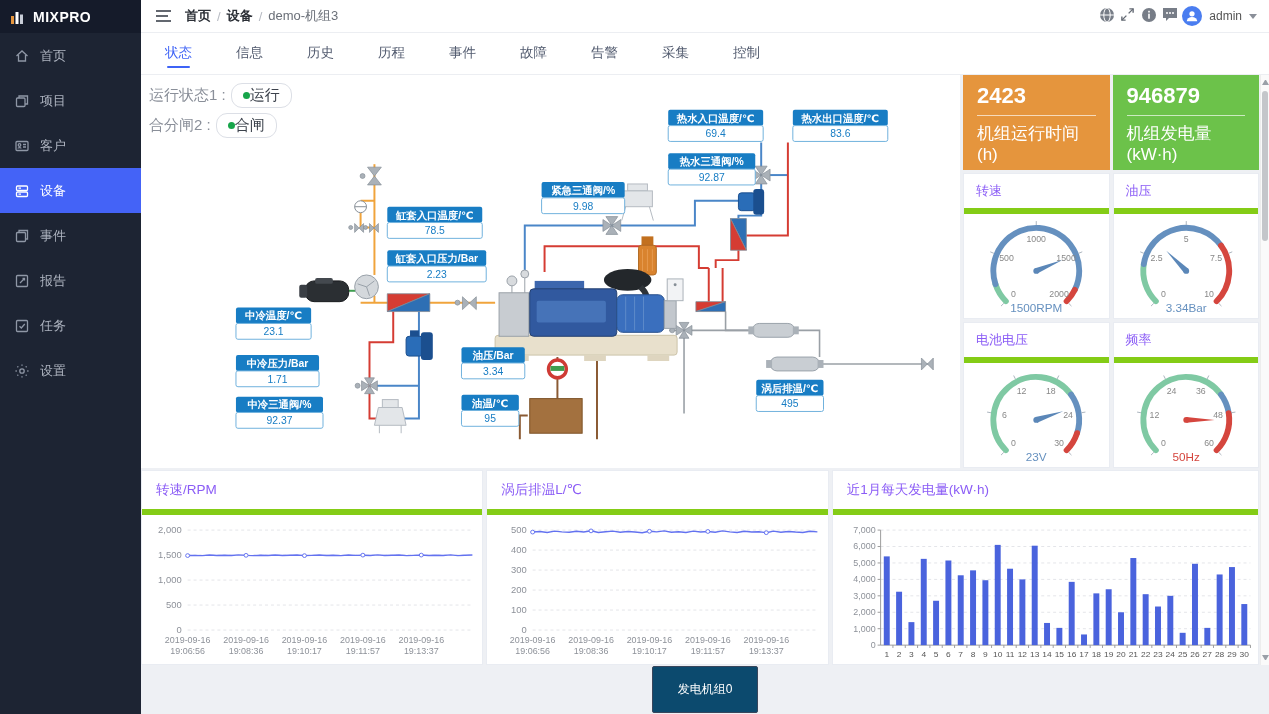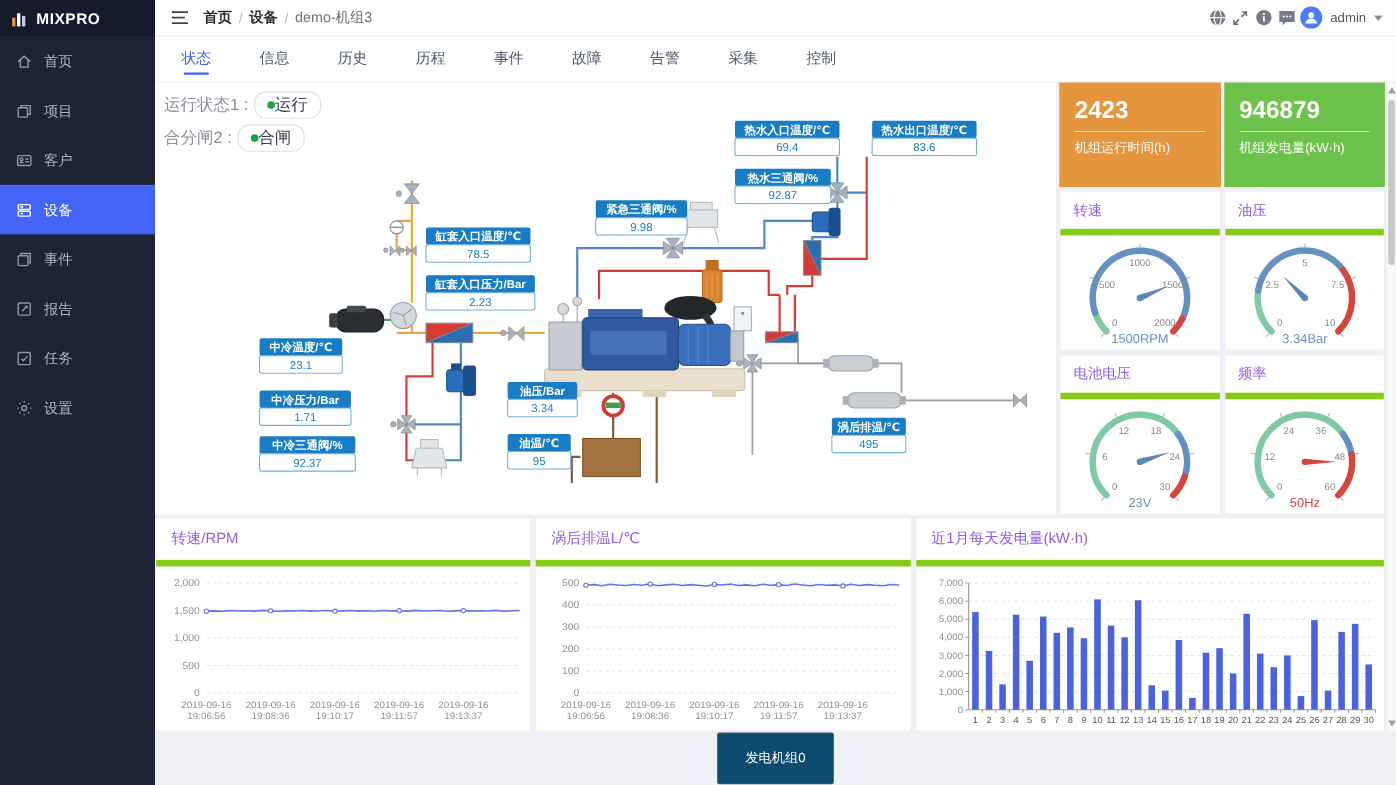--- a/index.html
+++ b/index.html
@@ -15,45 +15,45 @@
   .side-item.active{background:#4463f7;color:#fff}
   .side-item.active .s-ic{color:#fff}
   
   .main{flex:1;display:flex;flex-direction:column;min-width:0}
   .topbar{height:33px;background:#fff;display:flex;align-items:center;border-bottom:1px solid #eceef2;padding:0 12px;gap:12px;flex:none}
   .hamburger{width:20px;height:20px;display:flex;align-items:center;justify-content:center;cursor:pointer}
   .breadcrumb{display:flex;gap:6px;align-items:center;font-size:13px}
   .bc-link{color:#2b2f36;font-weight:bold;cursor:pointer}
   .bc-sep{color:#b6bac2}
   .bc-current{color:#6a6f78}
-  .topbar-right{margin-left:auto;display:flex;align-items:center;gap:4px}
+  .topbar-right{margin-left:auto;display:flex;gap:4px}
   .tb-ic{width:17px;height:17px;display:flex;align-items:center;justify-content:center;cursor:pointer}
   .user-wrap{display:flex;align-items:center;gap:7px;cursor:pointer}
   .avatar{width:20px;height:20px;border-radius:50%;background:#4a7df0;display:flex;align-items:center;justify-content:center;overflow:hidden}
   .user-name{font-size:12px;color:#555}
   .caret{width:0;height:0;border-left:4px solid transparent;border-right:4px solid transparent;border-top:5px solid #8a8f99}
   
   .tabsbar{height:42px;background:#fff;display:flex;align-items:flex-end;padding:0 22px;gap:40px;border-bottom:1px solid #eceef2;flex:none}
   .tab{padding:10px 2px 12px;font-size:13.5px;color:#515a6e;cursor:pointer;position:relative}
   .tab.active{color:#3e63f6}
   .tab.active::after{content:"";position:absolute;left:4px;right:4px;bottom:6px;height:2px;background:#3e63f6;border-radius:2px}
   
   .content{flex:1;position:relative;display:flex;flex-direction:column;gap:2px;min-height:0}
   .row-top{display:flex;gap:3px;height:393px;flex:none;padding-right:10px}
   .diagram-card{flex:1;background:#fff;position:relative;min-width:0}
   .pills{position:absolute;left:8px;top:8px;display:flex;flex-direction:column;gap:5px;z-index:3}
   .pill-row{display:flex;align-items:center;gap:5px;font-size:15px;color:#8a8f99}
   .pill{display:flex;align-items:center;gap:0;border:1px solid #dcdfe6;border-radius:11px;padding:2px 11px;background:#fff;color:#3c424c}
   .dot{width:7px;height:7px;border-radius:50%}
   .diagram-card svg{display:block;width:100%;height:100%}
   .right-panel{width:296px;flex:none;display:grid;grid-template-columns:1fr 1fr;grid-template-rows:95px 1fr 1fr;gap:3px}
-  .stat-card{color:#fff;padding:27px 14px;display:flex;flex-direction:column;justify-content:flex-end}
+  .stat-card{color:#fff;padding:9px 14px;display:flex;flex-direction:column;justify-content:flex-start}
   .stat-value{font-size:22px;font-weight:bold;line-height:1.1}
   .stat-div{border-top:1px solid rgba(255,255,255,.65);margin:7px 0 6px}
-  .stat-label{font-size:12px}
+  .stat-label{font-size:17px}
   .g-card,.chart-card{background:#fff;border:1px solid #e9ecf2;display:flex;flex-direction:column;min-width:0}
   .card-title{padding:8px 12px;font-size:13px;color:#8b5cf6;border-bottom:6px solid #84cc16;flex:none}
   .g-body,.chart-body{flex:1;min-height:0;position:relative}
   .g-body svg,.chart-body svg{display:block;width:100%;height:100%}
   .row-charts{display:flex;gap:3px;flex:1;min-height:0;padding-right:10px}
   .chart-card.c1,.chart-card.c2{flex:1}
   .chart-card.c3{flex:1.25}
   .chart-card .card-title{font-size:13.5px;padding:10px 14px}
   
   .vscroll{position:absolute;right:0;top:0;bottom:0;width:9px;background:#fafafa;border-left:1px solid #ededed}

